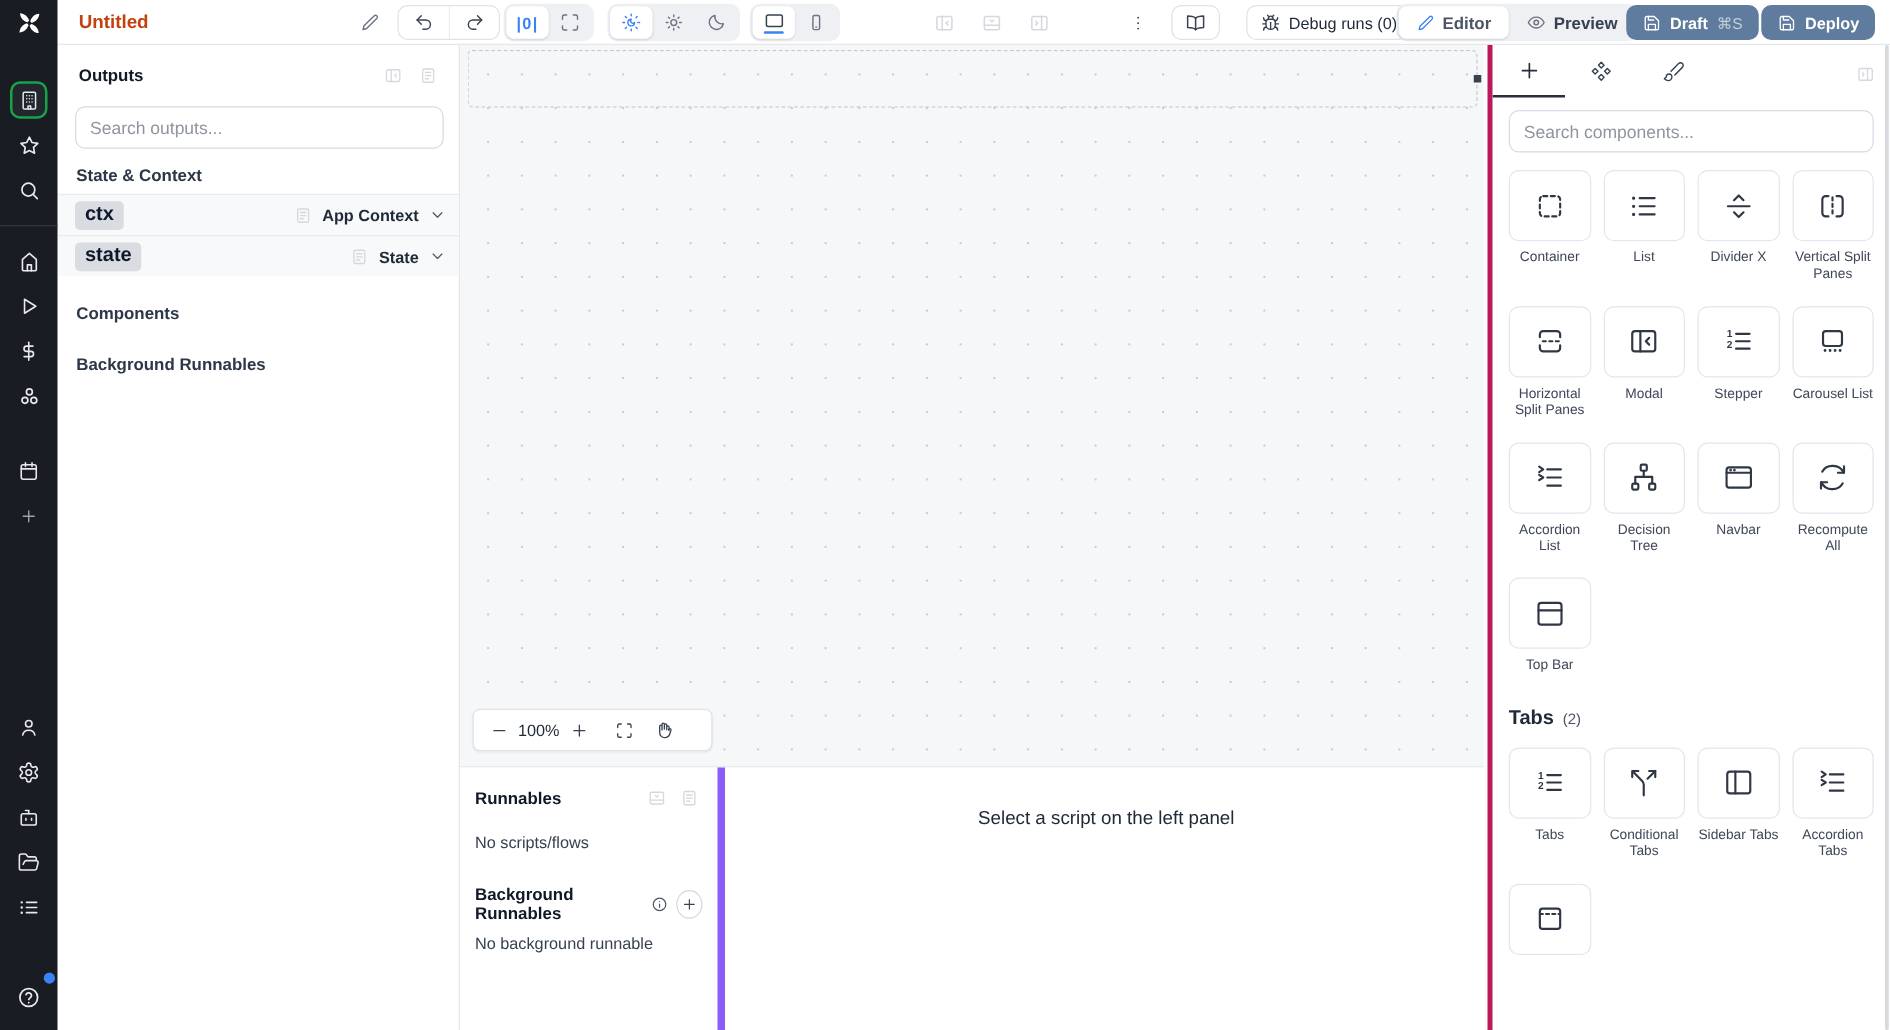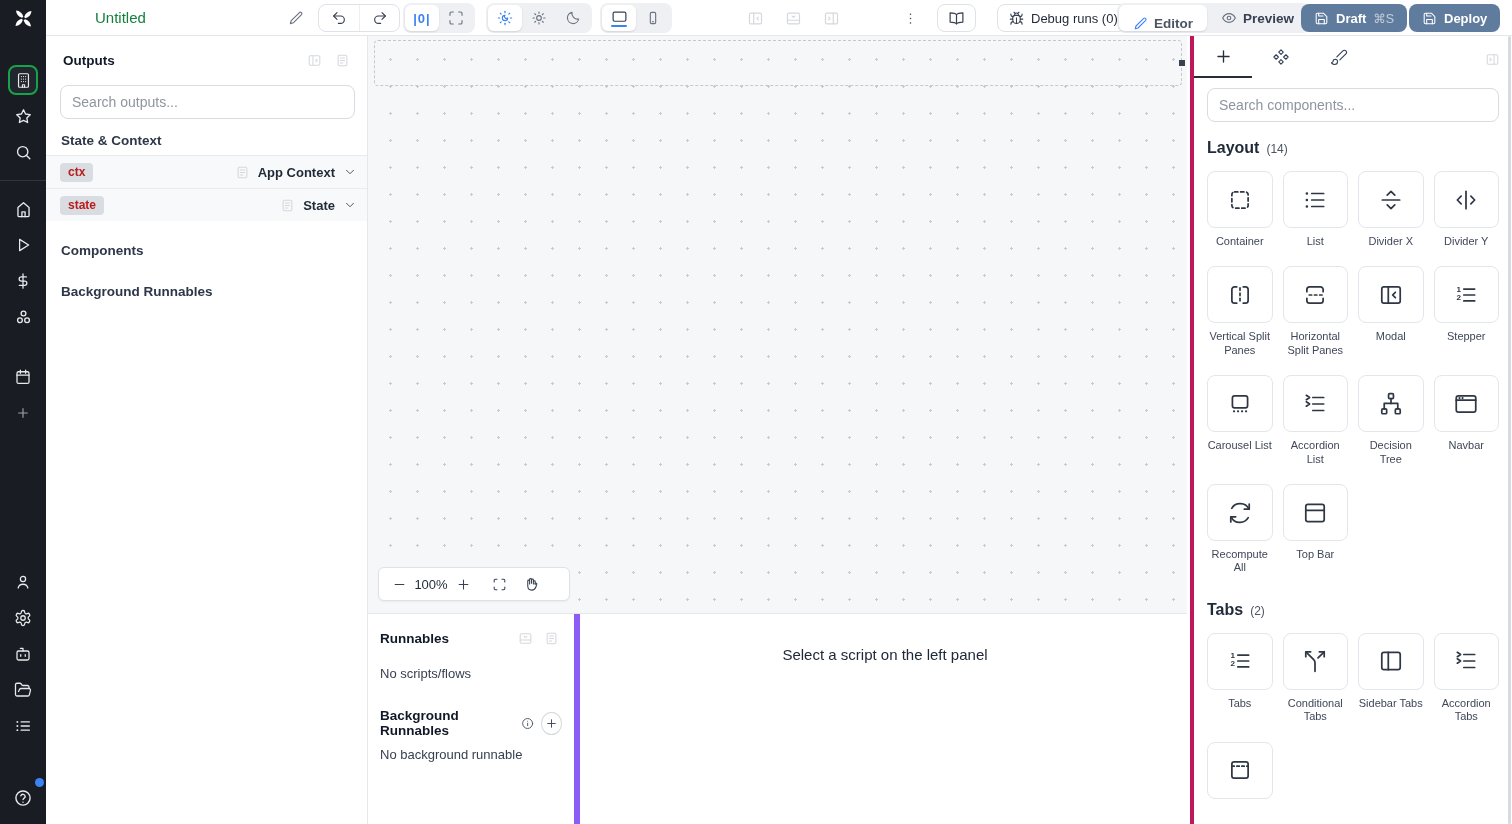--- a/index.html
+++ b/index.html
@@ -6,21 +6,21 @@
   html,body { width:1512px; height:824px; overflow:hidden; font-family:"Liberation Sans","DejaVu Sans",sans-serif; background:#fff; color:#1f2937; }
   svg { display:block; }
   .ic { fill:none; stroke:#374151; stroke-width:1.7; stroke-linecap:round; stroke-linejoin:round; }
   .ic-light { stroke:#d5d8dd; }
   .ic-white { stroke:#e7e9ec; }
   .ic-blue { stroke:#3b82f6; }
 
   
   .topbar { position:absolute; left:0; top:0; width:1512px; height:36px; background:#fff; border-bottom:1px solid #e5e7eb; z-index:30; }
   .logo { position:absolute; left:0; top:0; width:46px; height:36px; background:#191c22; display:flex; align-items:center; justify-content:center; }
-  .apptitle { position:absolute; left:63px; top:0; height:36px; line-height:36px; font-size:15px; font-weight:400; color:#15803d;margin-left:32px; }
+  .apptitle { position:absolute; left:63px; top:0; height:36px; line-height:36px; font-size:15px; font-weight:700; color:#c2410c; }
   .tb-abs { position:absolute; top:4px; height:28px; display:flex; align-items:center; }
   .iconbtn { display:flex; align-items:center; justify-content:center; width:28px; height:28px; border-radius:6px; background:transparent; border:none; cursor:pointer; }
   .btngroup-bordered { border:1px solid #dfe2e7; border-radius:8px; background:#fff; display:flex; align-items:center; height:28px; overflow:hidden; }
   .btngroup-bordered .half { width:40px; height:28px; display:flex; align-items:center; justify-content:center; }
   .btngroup-bordered .half + .half { border-left:1px solid #eceef1; }
   .seg { background:#eef0f3; border-radius:8px; padding:2px; display:flex; align-items:center; height:30px; top:3px; }
   .seg .segitem { height:26px; min-width:34px; padding:0 5px; border-radius:6px; display:flex; align-items:center; justify-content:center; gap:6px; color:#4b5563; font-size:13.5px; }
   .seg .segitem.active { background:#fff; box-shadow:0 1px 2px rgba(0,0,0,.12); }
   .zero-label { color:#3b82f6; font-weight:600; font-size:13px; letter-spacing:1px; }
   .devstack { display:flex; flex-direction:column; align-items:center; }
@@ -42,21 +42,21 @@
   .outputs { position:absolute; left:46px; top:36px; width:322px; height:788px; background:#fff; border-right:1px solid #e5e7eb; z-index:10; }
   .outputs-header { display:flex; align-items:center; padding:13px 14px 0 17px; }
   .panel-title { font-size:13.5px; font-weight:700; color:#111827; }
   .outputs-header .spacer { flex:1; }
   .search-box { margin:14px 12px 0 14px; height:34px; border:1px solid #d8dbe0; border-radius:8px; background:#fff; display:flex; align-items:center; padding:0 11px; }
   .search-box input { border:none; outline:none; width:100%; font-size:14px; color:#374151; font-family:inherit; background:transparent; }
   .search-box input::placeholder { color:#8f959e; }
   .sect-label { font-size:13.5px; font-weight:600; color:#2d3748; padding:14px 0 7px 15px; }
   .ctx-row { height:33px; display:flex; align-items:center; background:#f8f9fa; border-top:1px solid #e9ebee; padding:0 10px 0 14px; cursor:pointer; }
   .ctx-row:last-of-type { border-bottom:1px solid #e9ebee; }
-  .badge { background:#d9dce1; color:#b91c1c; font-size:12px; font-weight:600; border-radius:4px; padding:2.5px 8px; }
+  .badge { background:#d9dce1; color:#0f172a; font-size:16px; font-weight:600; border-radius:4px; padding:2.5px 8px; }
   .ctx-row .grow { flex:1; }
   .ctx-type { font-size:13px; font-weight:700; color:#1f2937; margin:0 8px; }
 
   
   .canvas { position:absolute; left:368px; top:36px; width:819px; height:578px; background:#f6f7f9; border-bottom:1px solid #e5e7eb; background-image:radial-gradient(circle,#c7cbd1 1px,transparent 1.1px); background-size:27px 27px; background-position:9px 10px; }
   .drop-row { position:absolute; left:6px; top:4px; width:808px; height:46px; border:1.5px dashed #c4c8cf; border-radius:4px; }
   .drop-handle { position:absolute; right:-4px; top:19px; width:6px; height:6px; background:#3a4150; }
   .zoombar { position:absolute; left:10px; bottom:12px; width:192px; height:34px; background:#fff; border:1px solid #dfe2e6; border-radius:6px; box-shadow:0 1px 2px rgba(0,0,0,.05); display:flex; align-items:center; padding:0 8px; gap:0; }
   .zoombar .zlabel { font-size:13px; color:#1f2937; min-width:40px; text-align:center; }
   .zoombar .gap { width:12px; }
@@ -266,21 +266,21 @@
             <path d="M21 5c0 2.1-1.6 3.8-3.5 4"></path>
             <path d="M22 13h-4"></path>
             <path d="M17.2 17c2.1.1 3.8 1.9 3.8 4"></path>
           </g>
         </svg>
       <span>Debug runs (0)</span>
     </button>
   </div>
 
   <div class="tb-abs seg" style="left:1117px;">
-    <div class="segitem active" style="padding:0 14px;align-items:flex-end;">
+    <div class="segitem active" style="padding:0 14px;">
       <svg width="15" height="15" viewBox="0 0 24 24" class="ic ic-blue">
           <path d="M17.2 3.8a2.2 2.2 0 0 1 3.1 3.1L8 19.2 3.6 20.4 4.8 16Z"></path>
         </svg>
       <span style="font-weight:600;">Editor</span>
     </div>
     <div class="segitem" style="padding:0 14px;">
       <svg width="16" height="16" viewBox="0 0 24 24" class="ic" style="stroke:#6b7280;">
           <g>
             <path d="M2.5 12S6 5.5 12 5.5 21.5 12 21.5 12 18 18.5 12 18.5 2.5 12 2.5 12Z"></path>
             <circle cx="12" cy="12" r="2.7"></circle>
@@ -613,24 +613,20 @@
             <path d="m8 10 2 2-2 2"></path>
           </g>
         </svg>
     </span>
   </div>
 
   <div class="search-box rp-search">
     <input type="text" placeholder="Search components..." style="">
   </div>
 
-  <div class="sect-header">
-    <span class="t">Layout</span>
-    <span class="c">(14)</span>
-  </div>
 
   <div class="cardgrid">
     <div class="cell">
       <div class="card">
           <svg width="26" height="26" viewBox="0 0 24 24">
             <rect x="4.5" y="4.5" width="15" height="15" rx="2.5" stroke-dasharray="3 2.6"></rect>
           </svg>
         </div>
       <div class="clabel">Container</div>
     </div>
@@ -649,32 +645,20 @@
       <div class="card">
           <svg width="26" height="26" viewBox="0 0 24 24">
             <g>
               <path d="M4 12h16"></path>
               <path d="m8.5 7.5 3.5-3.5 3.5 3.5"></path>
               <path d="m8.5 16.5 3.5 3.5 3.5-3.5"></path>
             </g>
           </svg>
         </div>
       <div class="clabel">Divider X</div>
-    </div>
-    <div class="cell">
-      <div class="card">
-          <svg width="26" height="26" viewBox="0 0 24 24">
-            <g>
-              <path d="M12 4v16"></path>
-              <path d="M7.5 8.5 4 12l3.5 3.5"></path>
-              <path d="m16.5 8.5 3.5 3.5-3.5 3.5"></path>
-            </g>
-          </svg>
-        </div>
-      <div class="clabel">Divider Y</div>
     </div>
 
     <div class="cell">
       <div class="card">
           <svg width="26" height="26" viewBox="0 0 24 24">
             <g>
               <path d="M9 4.5H7A2.5 2.5 0 0 0 4.5 7v10A2.5 2.5 0 0 0 7 19.5h2"></path>
               <path d="M15 4.5h2A2.5 2.5 0 0 1 19.5 7v10a2.5 2.5 0 0 1-2.5 2.5h-2"></path>
               <path d="M12 5.5v13" stroke-dasharray="2.2 2.6"></path>
             </g>

